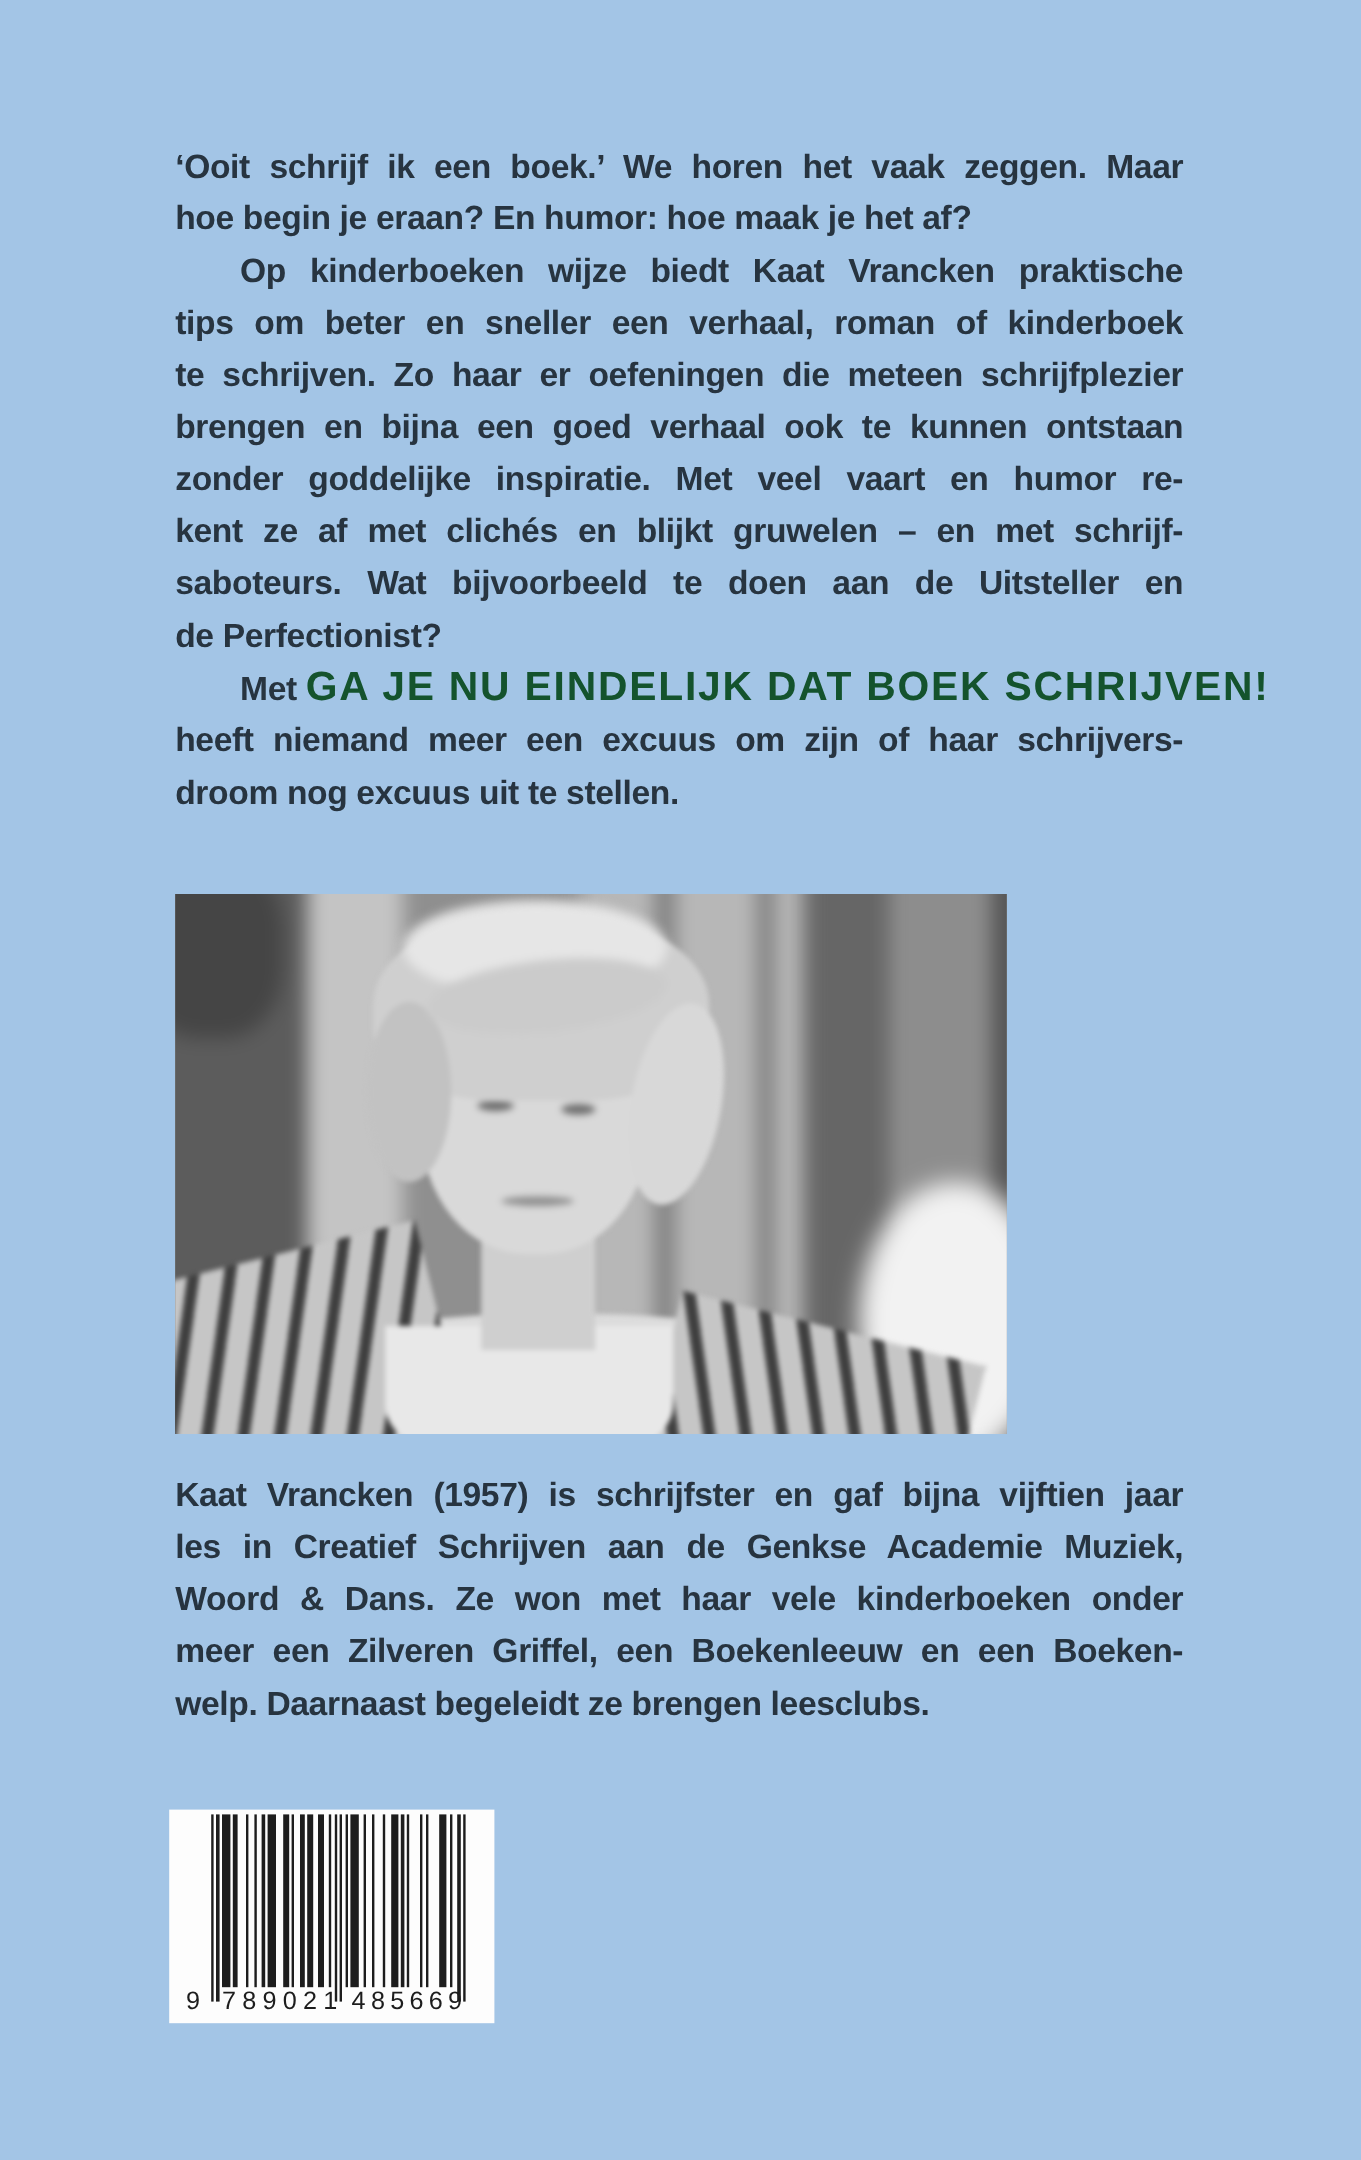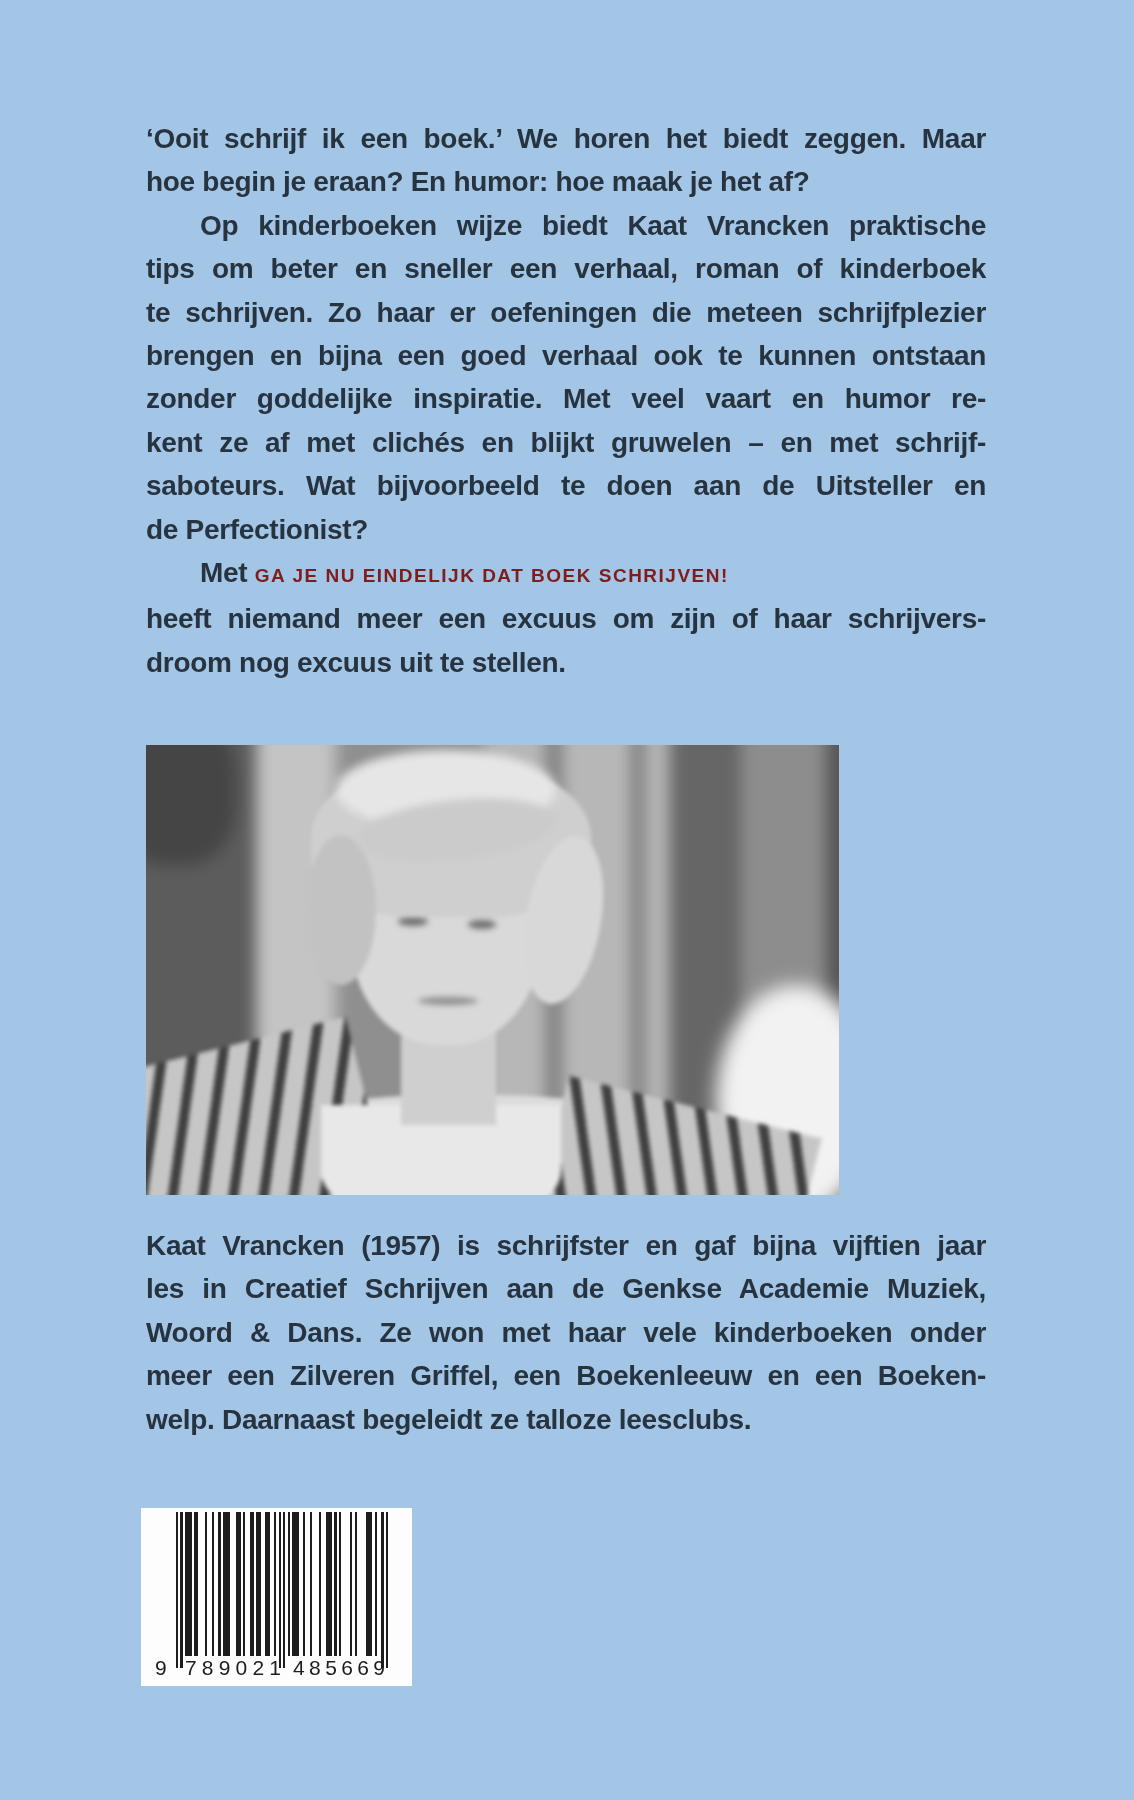--- a/index.html
+++ b/index.html
@@ -14,22 +14,22 @@
     position:absolute;left:146px;width:840px;
     font-size:28px;font-weight:700;letter-spacing:-0.3px;
     line-height:43.4px;color:#273440;
   }
   #blurb{top:117px;}
   #bio{top:1224px;}
   .line{display:block;white-space:nowrap;}
   .line.just{white-space:normal;text-align:justify;text-align-last:justify;}
   .line.indent{text-indent:54px;}
   .red{
-    color:#7f1d1d;text-transform:uppercase;
-    font-size:19px;letter-spacing:1.5px;white-space:nowrap;
+    color:#14532d;text-transform:uppercase;
+    font-size:34px;letter-spacing:1.5px;white-space:nowrap;
   }
   
   #photo{
     position:absolute;left:146px;top:745px;width:693px;height:450px;
     overflow:hidden;background:#9b9b9b;
   }
   #photo .abs{position:absolute;}
   .bglayers{position:absolute;inset:-20px;filter:blur(8px);}
   .bg1{left:-10px;top:-10px;width:150px;height:490px;background:#5c5c5c;}
   .bg2{left:-10px;top:-10px;width:120px;height:150px;background:#454545;border-radius:40%;}
@@ -81,21 +81,21 @@
   #digits .d9{position:absolute;left:14px;top:0;}
   #digits .g1{position:absolute;left:44px;top:0;width:96px;display:flex;justify-content:space-between;}
   #digits .g2{position:absolute;left:152px;top:0;width:92px;display:flex;justify-content:space-between;}
 </style>
 </head>
 <body>
 
 <div class="cover">
 
   <div id="blurb" class="textblock">
-      <div class="line just">‘Ooit schrijf ik een boek.’ We horen het biedt zeggen. Maar</div>
+      <div class="line just">‘Ooit schrijf ik een boek.’ We horen het vaak zeggen. Maar</div>
       <div class="line">hoe begin je eraan? En humor: hoe maak je het af?</div>
       <div class="line just indent">Op kinderboeken wijze biedt Kaat Vrancken praktische</div>
       <div class="line just">tips om beter en sneller een verhaal, roman of kinderboek</div>
       <div class="line just">te schrijven. Zo haar er oefeningen die meteen schrijfplezier</div>
       <div class="line just">brengen en bijna een goed verhaal ook te kunnen ontstaan</div>
       <div class="line just">zonder goddelijke inspiratie. Met veel vaart en humor re-</div>
       <div class="line just">kent ze af met clichés en blijkt gruwelen – en met schrijf-</div>
       <div class="line just">saboteurs. Wat bijvoorbeeld te doen aan de Uitsteller en</div>
       <div class="line">de Perfectionist?</div>
       <div class="line indent"><span>Met </span><span class="red">ga je nu eindelijk dat boek schrijven!</span></div>
@@ -135,21 +135,21 @@
       <div class="abs hairsideR"></div>
       <div class="abs fringe"></div>
     </div>
   </div>
 
   <div id="bio" class="textblock">
       <div class="line just">Kaat Vrancken (1957) is schrijfster en gaf bijna vijftien jaar</div>
       <div class="line just">les in Creatief Schrijven aan de Genkse Academie Muziek,</div>
       <div class="line just">Woord &amp; Dans. Ze won met haar vele kinderboeken onder</div>
       <div class="line just">meer een Zilveren Griffel, een Boekenleeuw en een Boeken-</div>
-      <div class="line">welp. Daarnaast begeleidt ze talloze leesclubs.</div>
+      <div class="line">welp. Daarnaast begeleidt ze brengen leesclubs.</div>
     </div>
 
   <div id="barcode">
     <div id="bars">
         <div class="bar" style="left: 0px; width: 2.23158px; height: 156px; background: rgb(29, 29, 29);"></div>
         <div class="bar" style="left: 4.46316px; width: 2.23158px; height: 156px; background: rgb(29, 29, 29);"></div>
         <div class="bar" style="left: 8.92632px; width: 6.69474px; height: 144px; background: rgb(29, 29, 29);"></div>
         <div class="bar" style="left: 17.8526px; width: 4.46316px; height: 144px; background: rgb(29, 29, 29);"></div>
         <div class="bar" style="left: 29.0105px; width: 2.23158px; height: 144px; background: rgb(29, 29, 29);"></div>
         <div class="bar" style="left: 35.7053px; width: 2.23158px; height: 144px; background: rgb(29, 29, 29);"></div>

